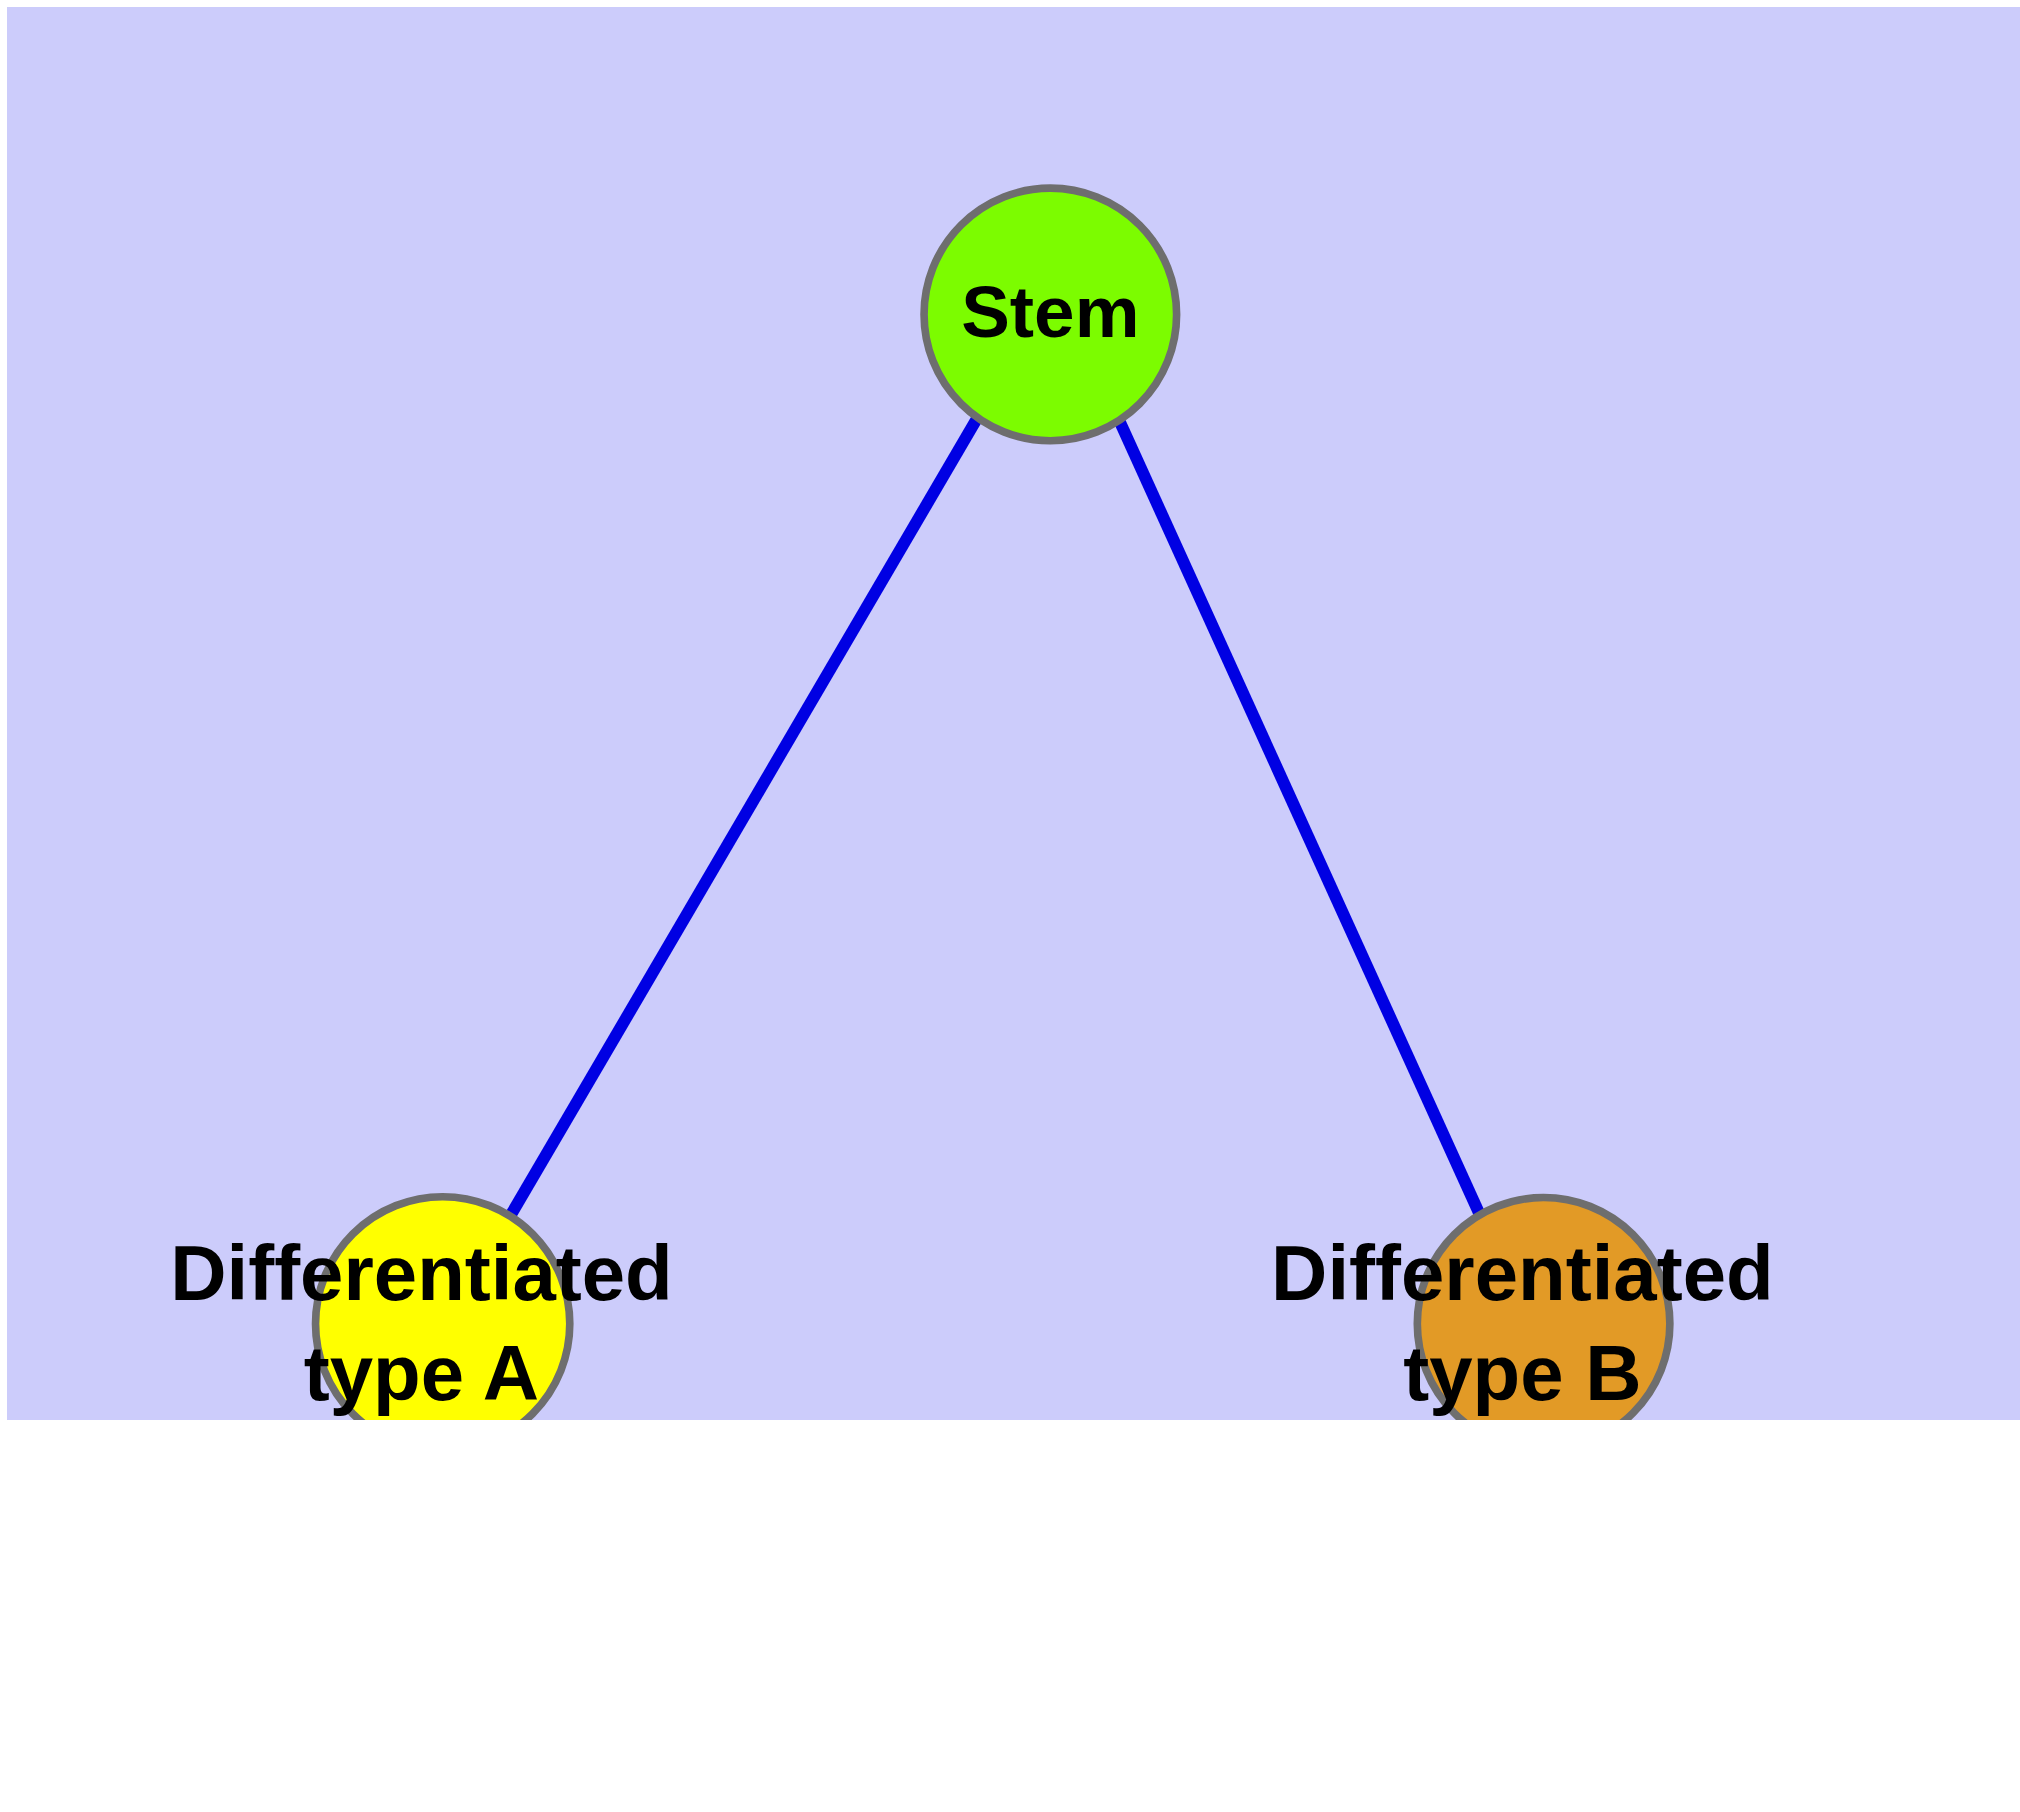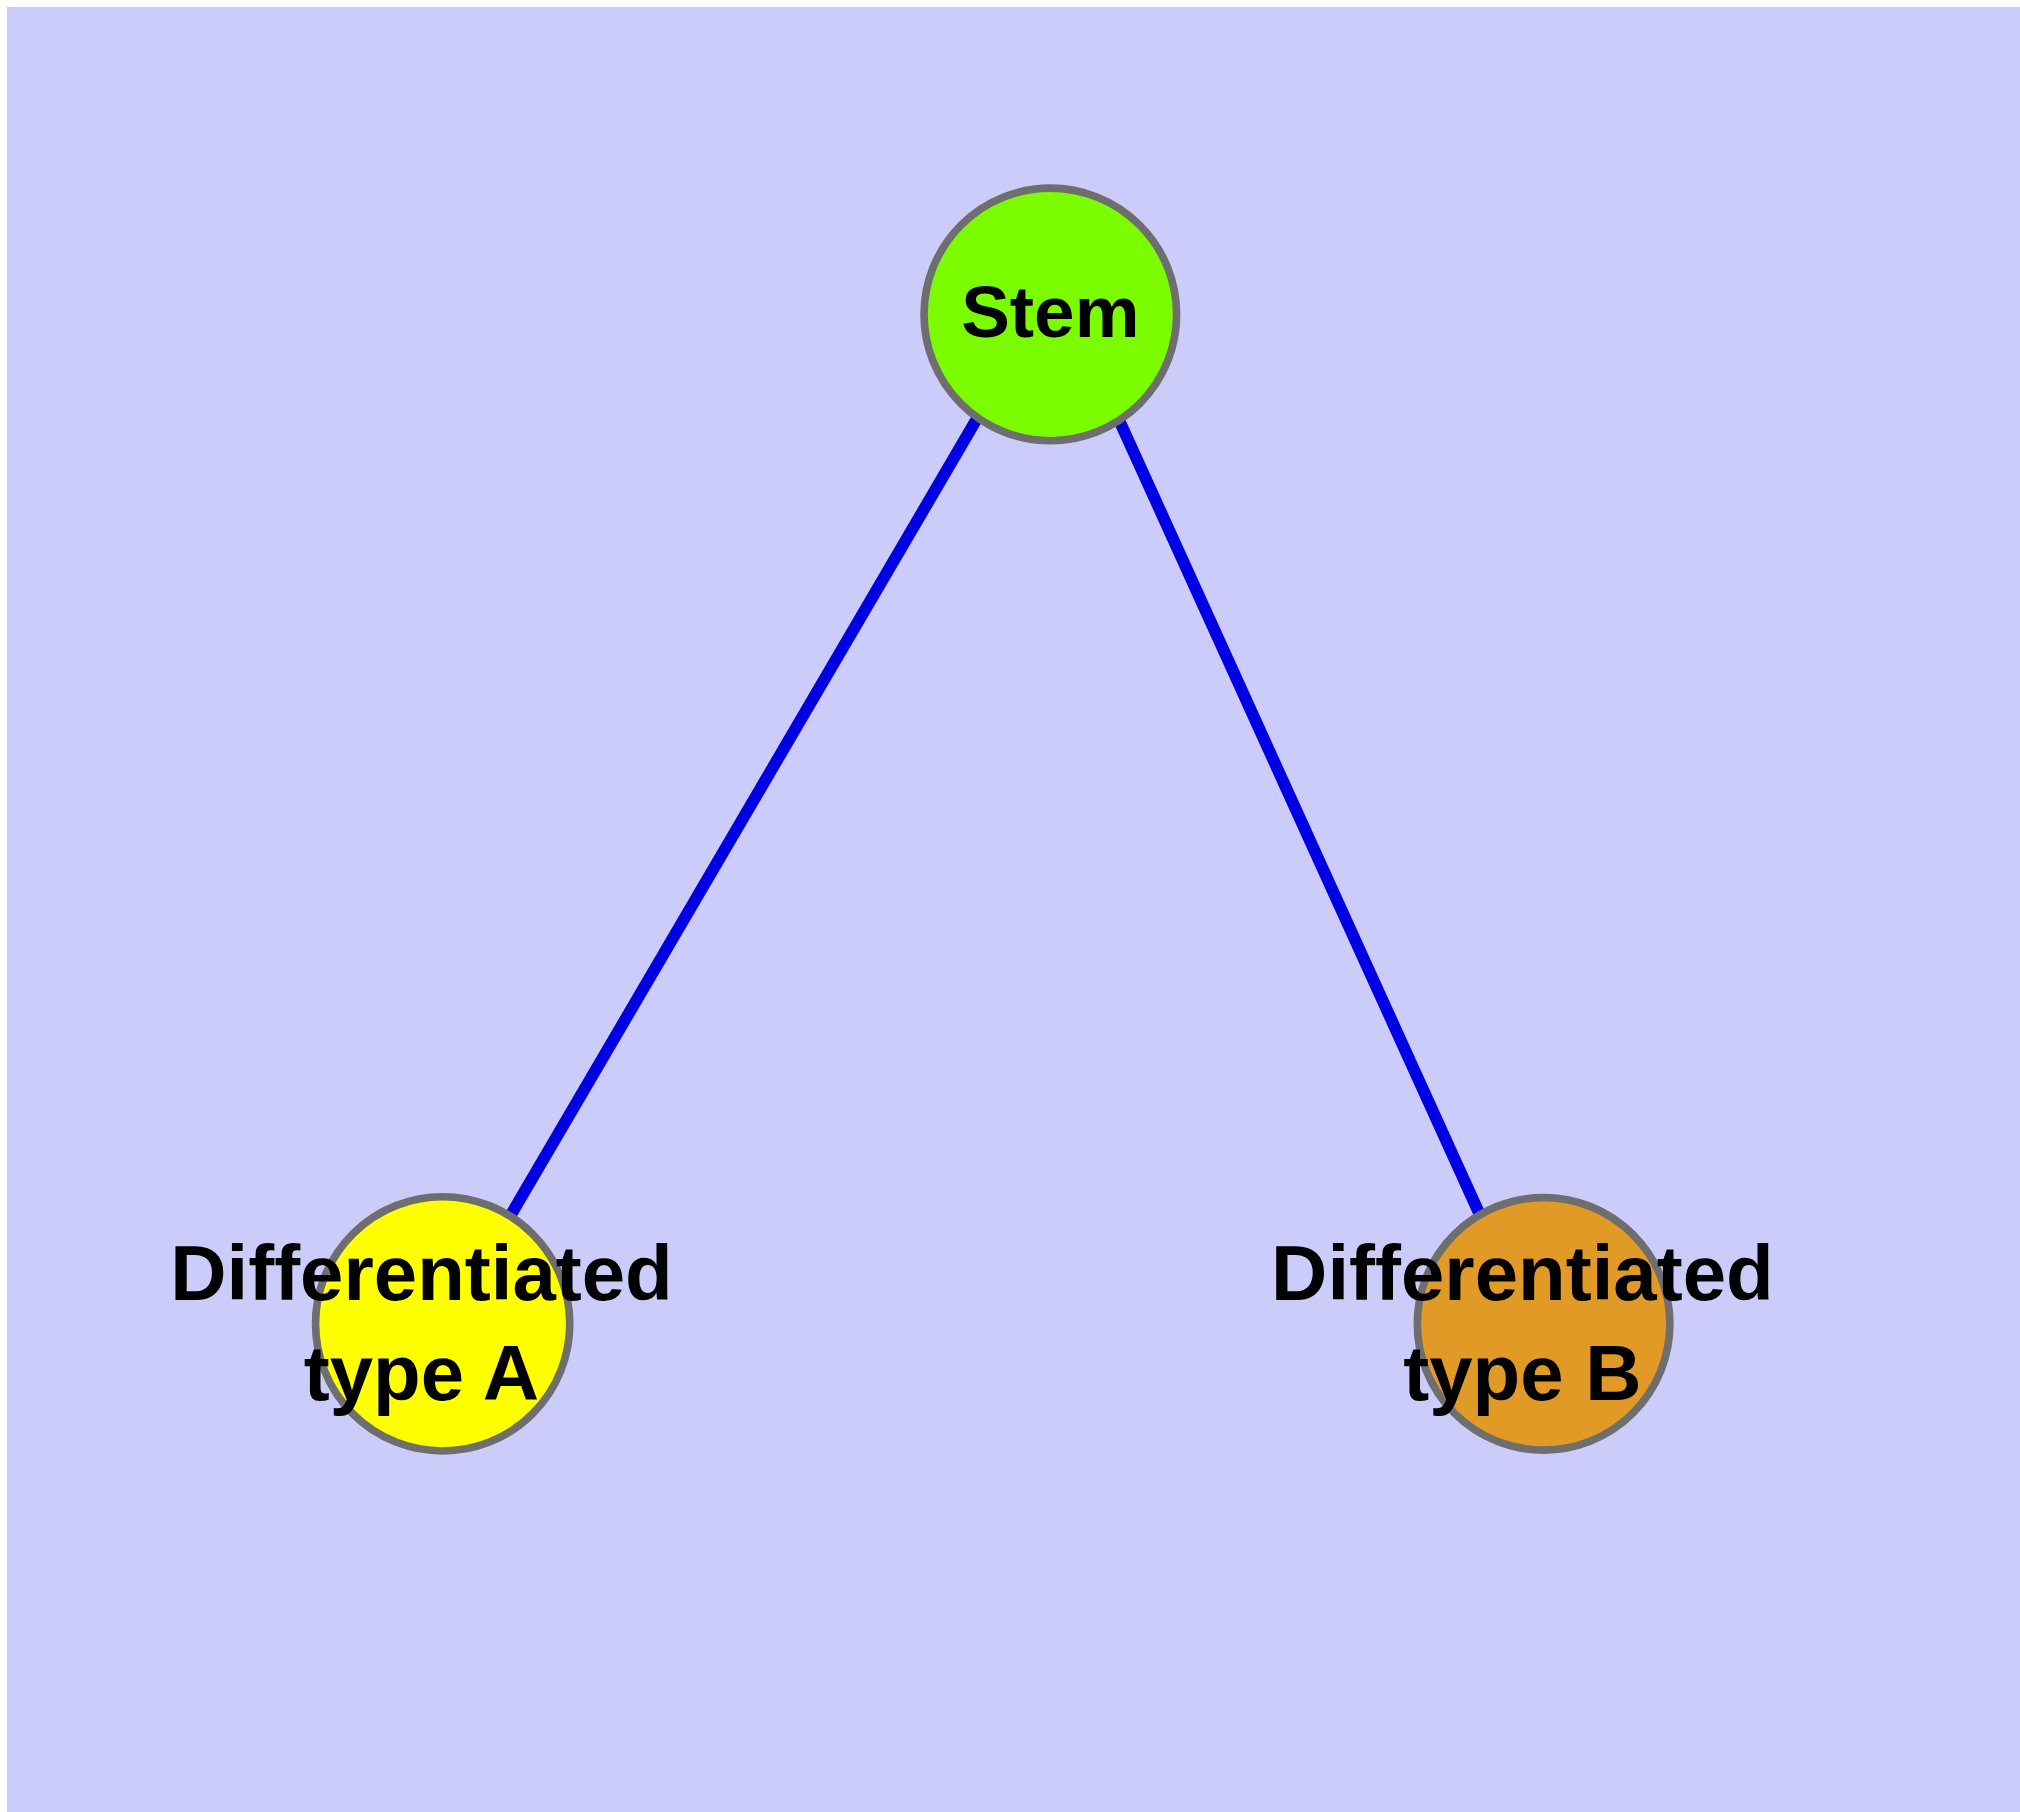--- a/index.html
+++ b/index.html
@@ -7,21 +7,21 @@
     margin: 0;
     padding: 0;
     background: #ffffff;
   }
   body {
     font-family: "Liberation Sans", sans-serif;
   }
   #canvas {
     position: relative;
     width: 2021px;
-    height: 1812px;
+    height: 1420px;
     overflow: hidden;
     background: #ffffff;
     text-align: right;
   }
   #plot-area {
     position: absolute;
     left: 6.8px;
     top: 6.8px;
     width: 2014px;
     height: 1805px;

